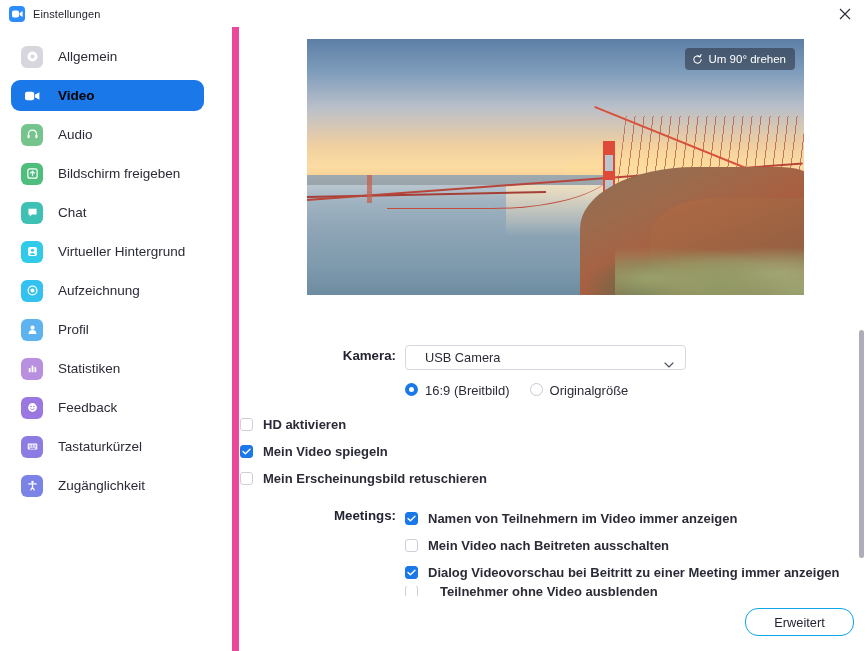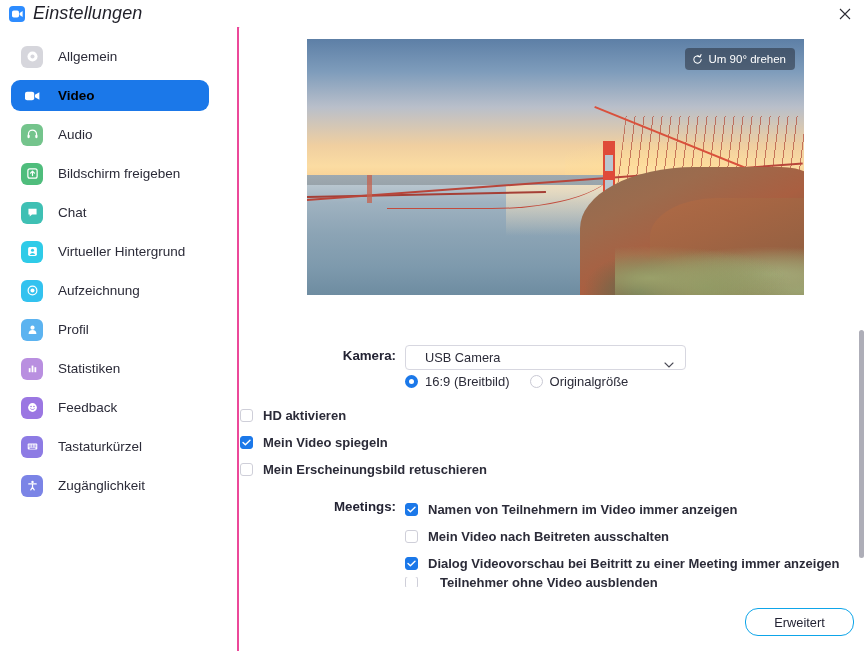--- a/index.html
+++ b/index.html
@@ -18,34 +18,34 @@
     border-bottom:1px solid #e8e8ee;
     display:flex;align-items:center;
   }
   #app-icon{
     width:16px;height:16px;margin-left:9px;margin-right:8px;
     background:#2D8CFF;border-radius:4px;
     display:flex;align-items:center;justify-content:center;
   }
   #app-icon svg{display:block;}
   #title-text{
-    font-size:18px;color:#1f1f28;letter-spacing:.1px;font-style:italic;
+    font-size:11px;color:#1f1f28;letter-spacing:.1px;
   }
   #close-btn{
     position:absolute;right:0;top:0;width:44px;height:27px;
     display:flex;align-items:center;justify-content:center;
     cursor:default;
   }
   #close-btn svg{display:block;}
 
   
   #sidebar{
     position:absolute;left:0;top:27px;width:239px;height:624px;
     background:#ffffff;
-    border-right:2px solid #ec4899;
+    border-right:7px solid #ec4899;
     padding-top:14px;box-sizing:border-box;
   }
   .nav-item{
     display:flex;align-items:center;
     height:31px;margin:0 28px 8px 11px;
     border-radius:9px;padding-left:10px;
     box-sizing:border-box;
     cursor:default;
   }
   .nav-item.selected{ background:#1B78E9; }
@@ -179,21 +179,21 @@
     border:1px solid #d7d7e0;border-radius:4px;
     background:#fff;box-sizing:border-box;
     display:flex;align-items:center;cursor:default;
   }
   .select-wrap .sel-text{
     font-size:12.8px;color:#2b2b38;padding-left:19px;
   }
   .select-wrap .chev{
     position:absolute;right:11px;top:8px;
   }
-  .radio-row{ display:flex;align-items:center;margin-top:4px; }
+  .radio-row{ display:flex;align-items:flex-start;margin-top:13px; }
   .radio{
     width:13px;height:13px;border-radius:50%;
     border:1px solid #c9c9d4;box-sizing:border-box;
     margin-right:7px;flex:0 0 13px;cursor:default;
     background:#fff;
   }
   .radio.on{
     border:4px solid #1B78E9;background:#fff;
   }
   .radio-lbl{ font-size:13px;color:#2b2b38;margin-right:20px;cursor:default; }

